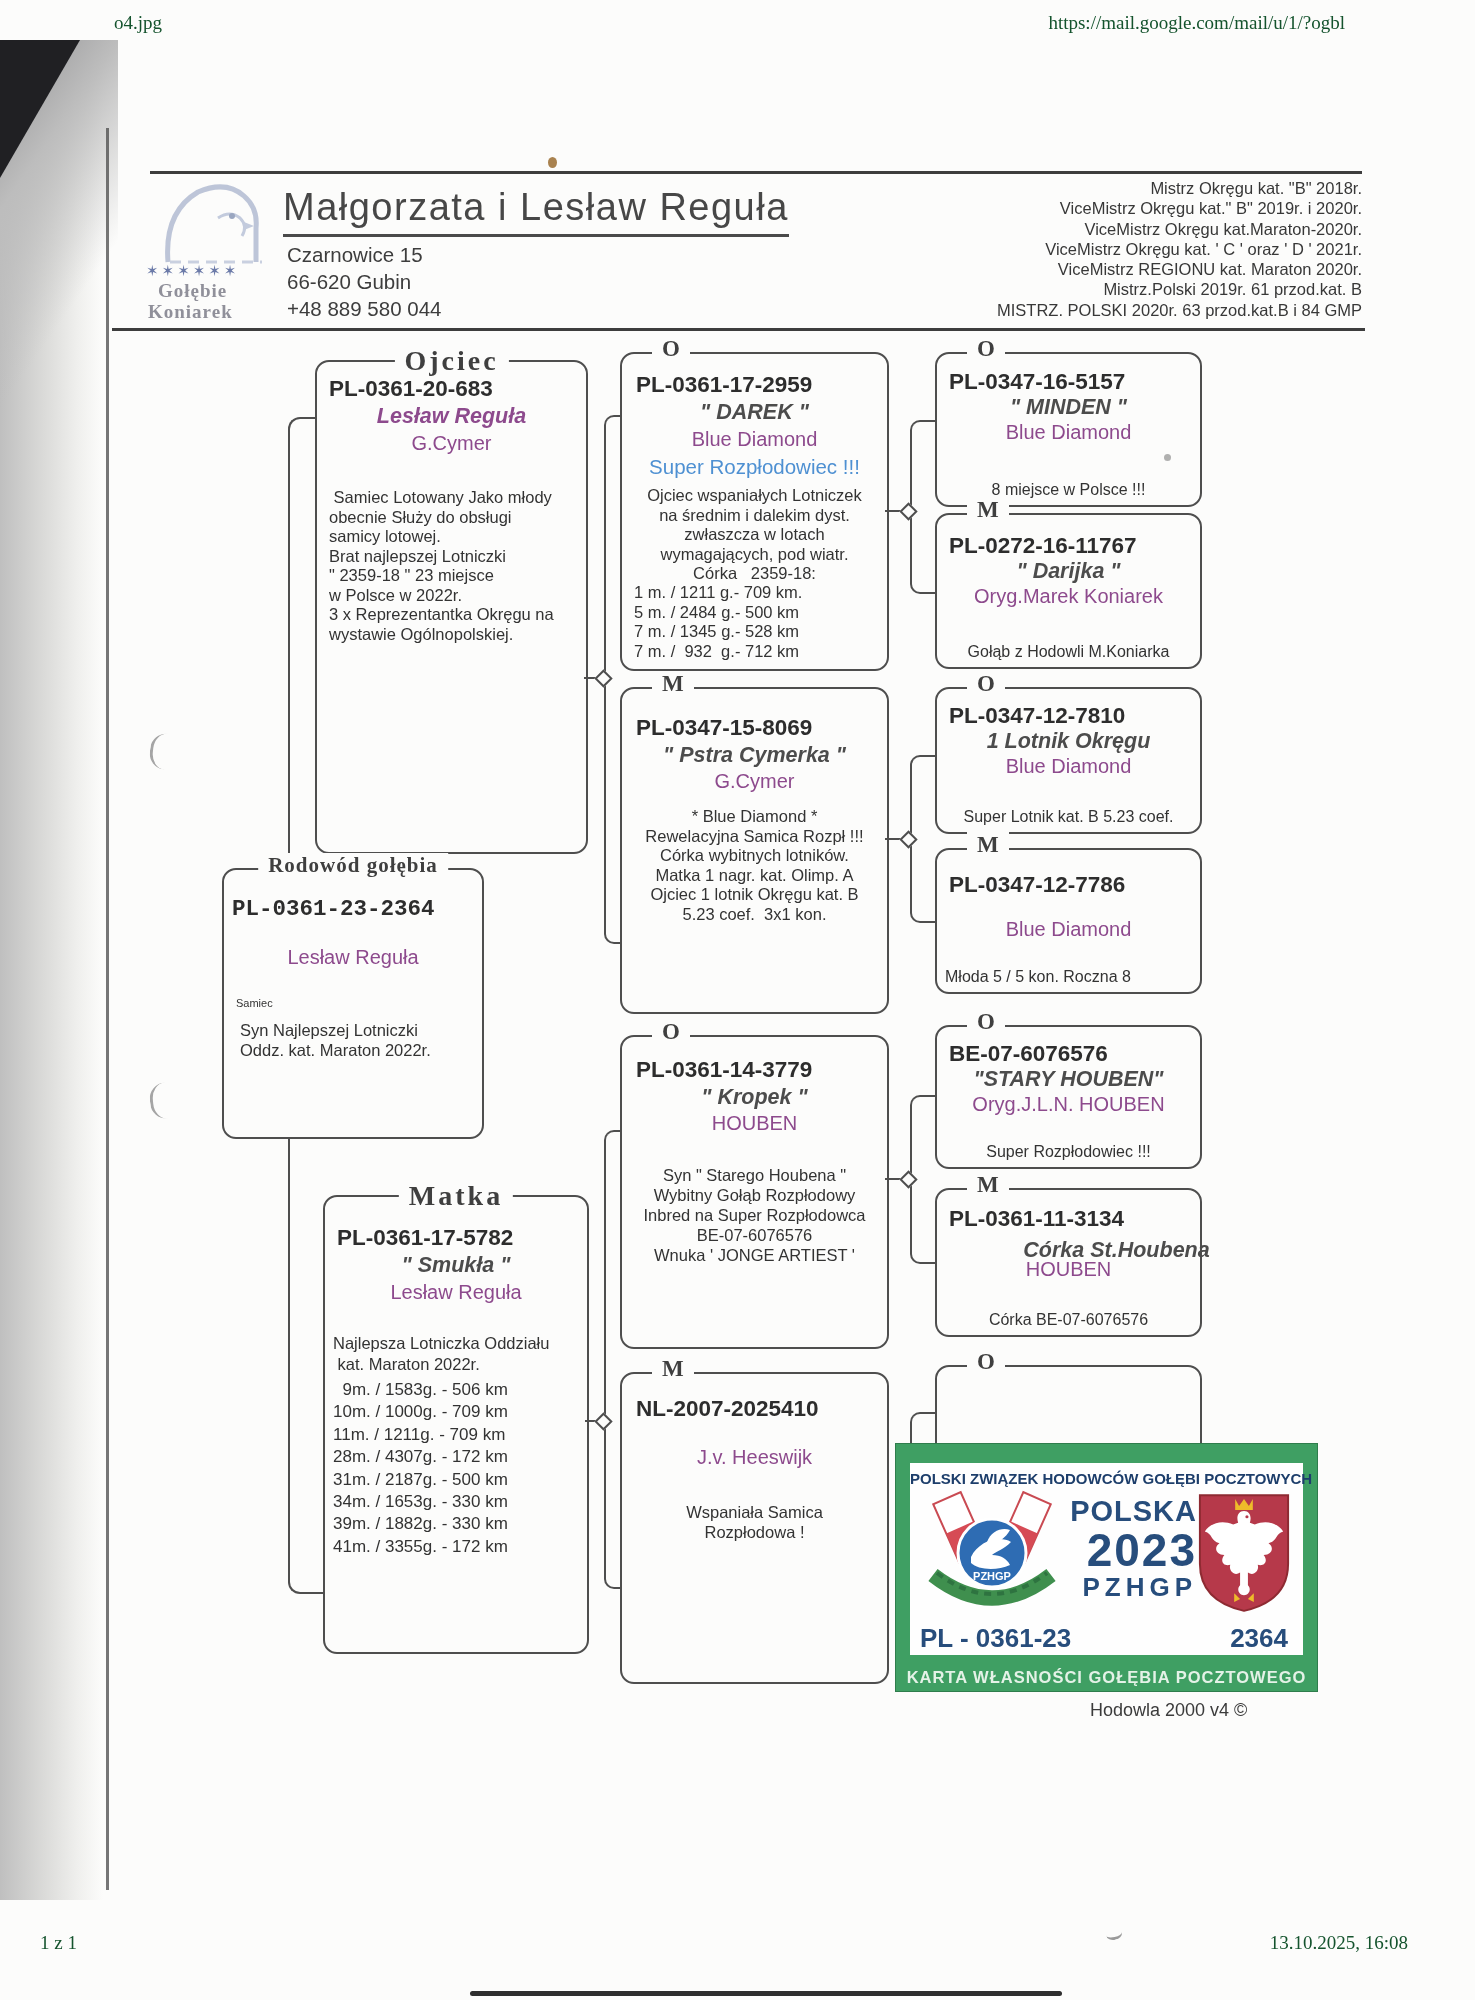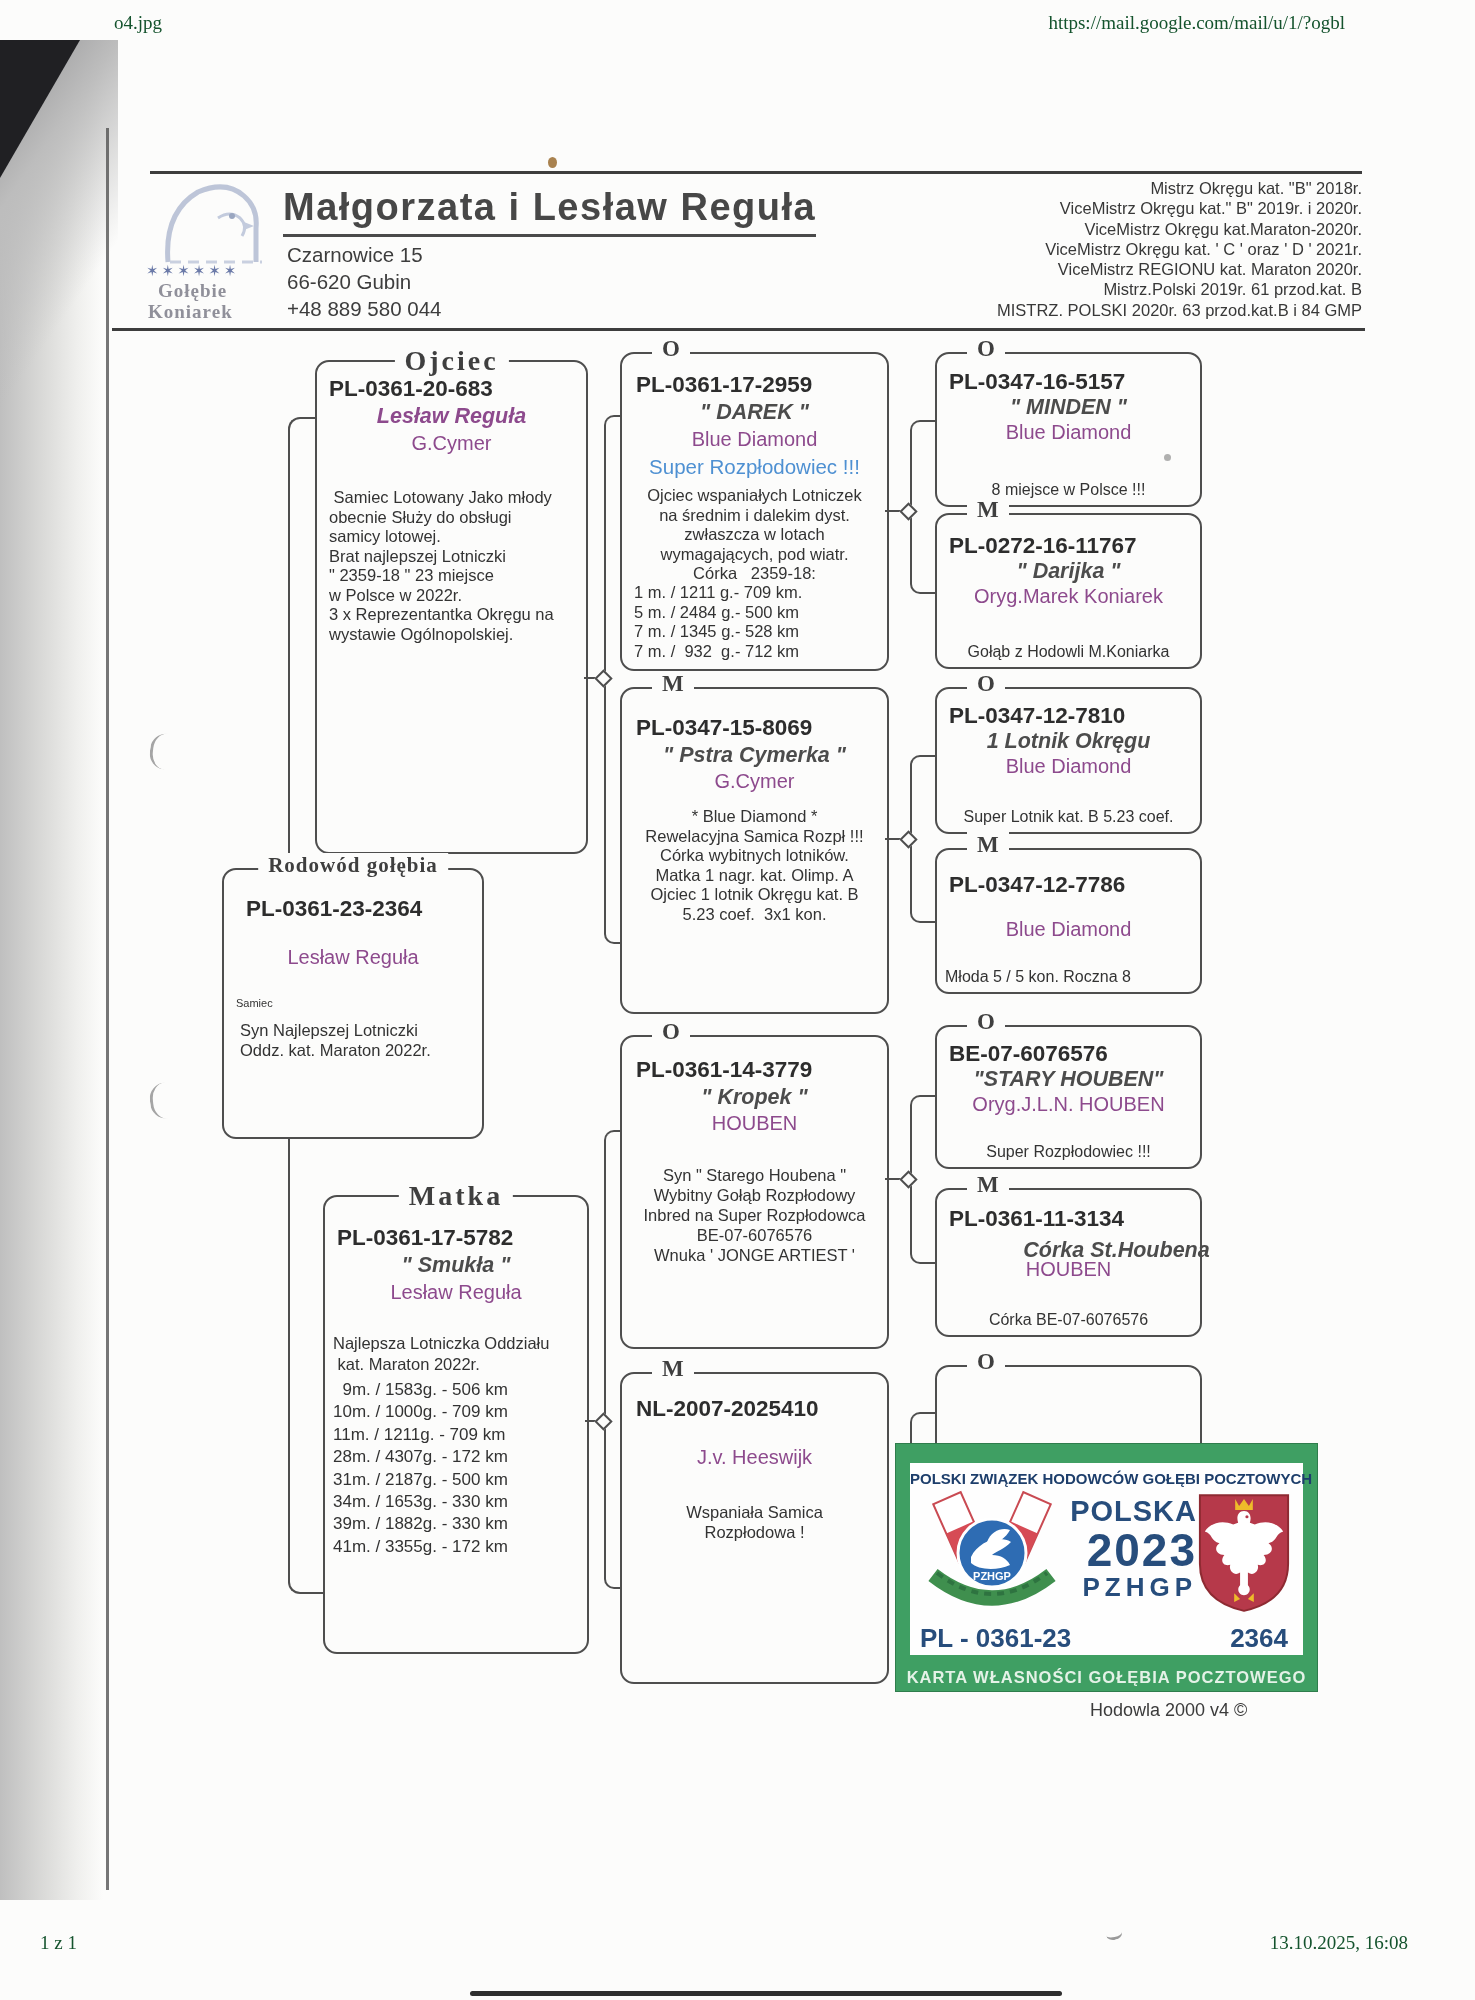--- a/index.html
+++ b/index.html
@@ -16,21 +16,21 @@
   .sheet-edge{left:106px;top:128px;width:3px;height:1762px;background:#4a4a4a;opacity:.75;}
   .bottom-line{left:470px;top:1991px;width:592px;height:5px;background:#2e2e2e;border-radius:3px;}
   .speck1{left:548px;top:157px;width:9px;height:11px;background:#a9824f;border-radius:50%;}
   .speck2{left:1164px;top:454px;width:7px;height:7px;background:#9c9c9c;border-radius:50%;opacity:.8;}
   .curve-mark{width:16px;height:36px;border-left:3px solid #909090;border-radius:16px 0 0 16px;opacity:.8;}
   .squiggle{left:1106px;top:1928px;width:16px;height:9px;border-bottom:3px solid #9a9a9a;border-radius:50%;transform:rotate(-12deg);}
   
   .printtxt{font-family:"Liberation Serif",serif;font-size:19px;color:#14532d;}
   
   .rule{background:#3d3d3d;height:3px;}
-  .owner-name{font-size:38px;font-weight:bold;letter-spacing:1.5px;color:#474747;
+  .owner-name{font-size:38px;font-weight:normal;letter-spacing:1.5px;color:#474747;
     border-bottom:3px solid #4a4a4a;padding-bottom:5px;}
   .addr{font-size:20.5px;color:#3d3d3d;}
   .ach{width:640px;text-align:right;font-size:16.5px;line-height:20.3px;color:#383838;white-space:pre-line;}
   .logo-stars{font-size:15px;letter-spacing:3px;color:#6b7aa8;}
   .logo-word{font-family:"Liberation Serif",serif;font-weight:bold;font-size:19px;color:#90909a;letter-spacing:1px;}
   
   .box{position:absolute;border:2px solid #4e4e4e;border-radius:14px;}
   .blabel{position:absolute;top:-17px;background:#fcfcfb;padding:0 10px;
     font-family:"Liberation Serif",serif;font-weight:bold;color:#3f3f3f;}
   .title-lg{font-size:28px;letter-spacing:3px;left:50%;transform:translateX(-50%);}
@@ -143,21 +143,21 @@
 samicy lotowej.
 Brat najlepszej Lotniczki
 " 2359-18 " 23 miejsce
 w Polsce w 2022r.
 3 x Reprezentantka Okręgu na
 wystawie Ogólnopolskiej.</div>
   </div>
 
   <div class="box" style="left:222px;top:868px;width:258px;height:267px;background:#fcfcfb;">
     <span class="blabel title-md">Rodowód gołębia</span>
-    <div class="ring" style="top:26px;left:22px;">PL-0361-23-2364</div>
+    <div class="ring" style="top:26px;left:8px;font-family:Liberation Mono, monospace;">PL-0361-23-2364</div>
     <div class="sub purple" style="top:76px;">Lesław Reguła</div>
     <div class="desc" style="top:124px;left:12px;font-size:11px;">Samiec</div>
     <div class="desc" style="top:150px;left:16px;line-height:20px;">Syn Najlepszej Lotniczki
 Oddz. kat. Maraton 2022r.</div>
   </div>
 
   <div class="box" style="left:323px;top:1195px;width:262px;height:455px;">
     <span class="blabel title-lg">Matka</span>
     <div class="ring" style="top:28px;left:12px;">PL-0361-17-5782</div>
     <div class="nm" style="top:56px;">" Smukła "</div>

